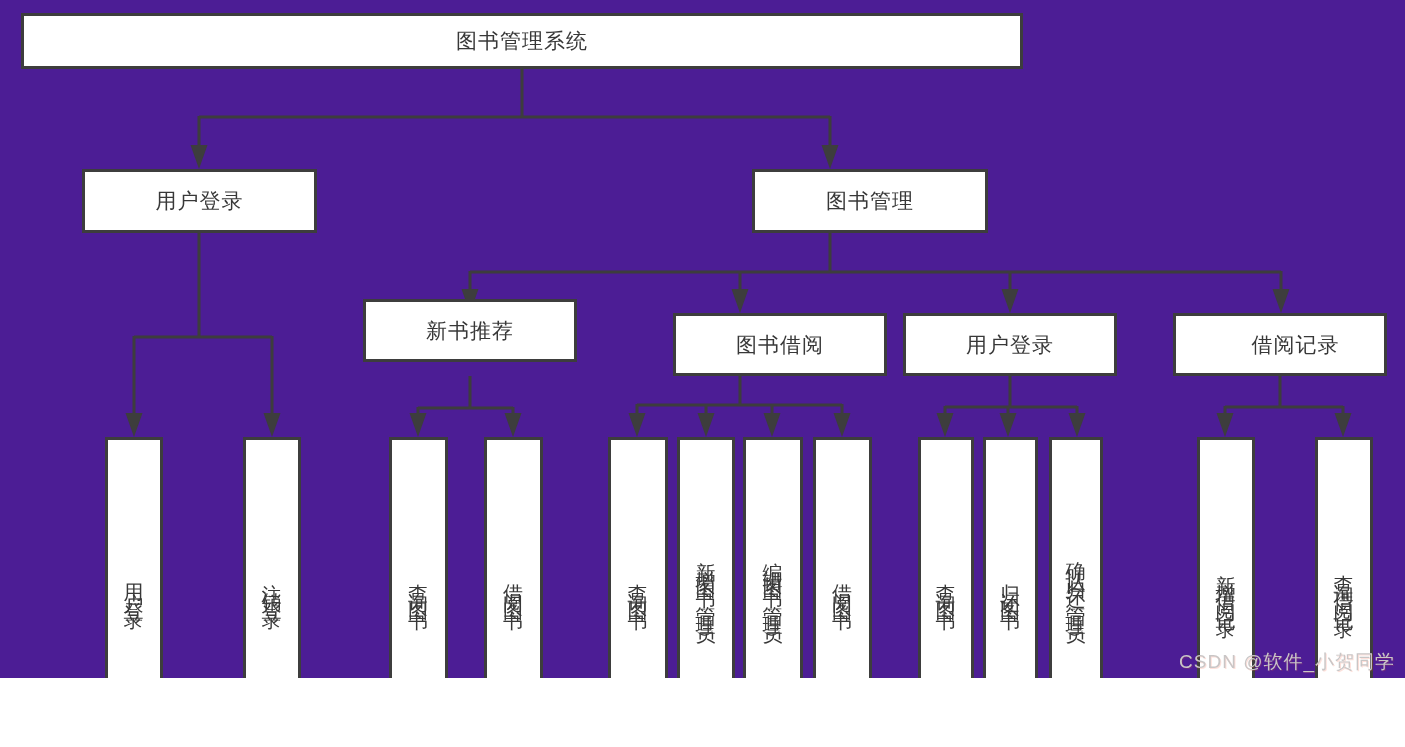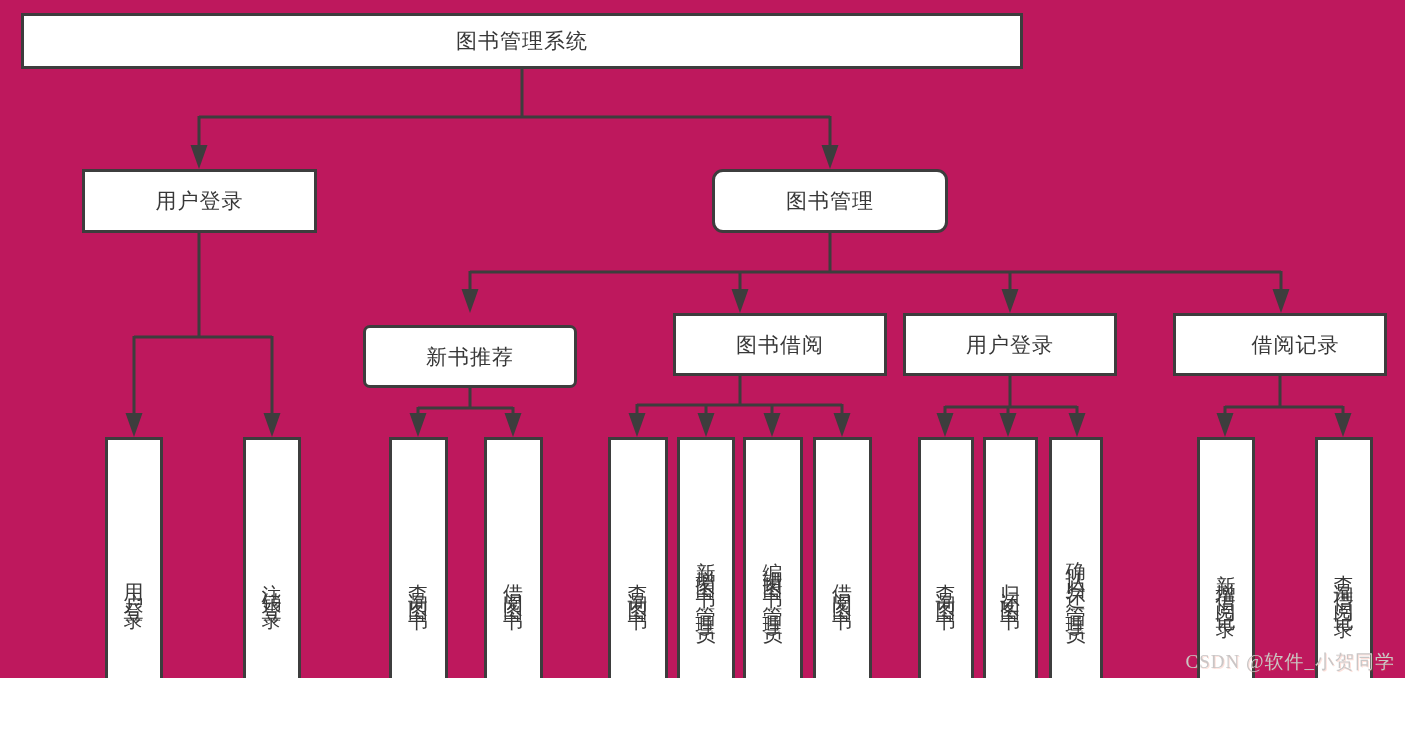--- a/index.html
+++ b/index.html
@@ -1,20 +1,20 @@
 <!DOCTYPE html>
 <html><head>
 <meta charset="utf-8">
 <style>
   html,body{margin:0;padding:0;background:#ffffff;}
   .canvas{
     position:relative;
     width:1405px;height:678px;
-    background:#be185d;
-    font-family:Liberation Serif, serif;
+    background:#4c1d95;
+    font-family:Liberation Sans, sans-serif;
     overflow:hidden;
   }
   .wires{position:absolute;left:0;top:0;width:1405px;height:747px;}
   .node{
     position:absolute;
     box-sizing:border-box;
     border:3px solid #3d3d3d;
     background:#ffffff;
     display:flex;align-items:center;justify-content:center;
     color:#383838;
@@ -98,25 +98,25 @@
     </g>
   </svg>
 
   <div class="node" style="left:21px;top:13px;width:1002px;height:56px;">
     <span>图书管理系统</span>
   </div>
 
   <div class="node" style="left:82px;top:169px;width:235px;height:64px;">
     <span>用户登录</span>
   </div>
-  <div class="node" style="left:712px;top:169px;width:236px;height:64px;border-radius:11px;">
+  <div class="node" style="left:752px;top:169px;width:236px;height:64px;">
     <span>图书管理</span>
   </div>
 
-  <div class="node" style="left:363px;top:325px;width:214px;height:63px;border-radius:7px;">
+  <div class="node" style="left:363px;top:299px;width:214px;height:63px;">
     <span>新书推荐</span>
   </div>
   <div class="node" style="left:633px;top:313px;width:214px;height:63px;margin-left:40px;">
     <span>图书借阅</span>
   </div>
   <div class="node" style="left:903px;top:313px;width:214px;height:63px;">
     <span>用户登录</span>
   </div>
   <div class="node" style="left:1173px;top:313px;width:214px;height:63px;padding-left:31px;">
     <span>借阅记录</span>

